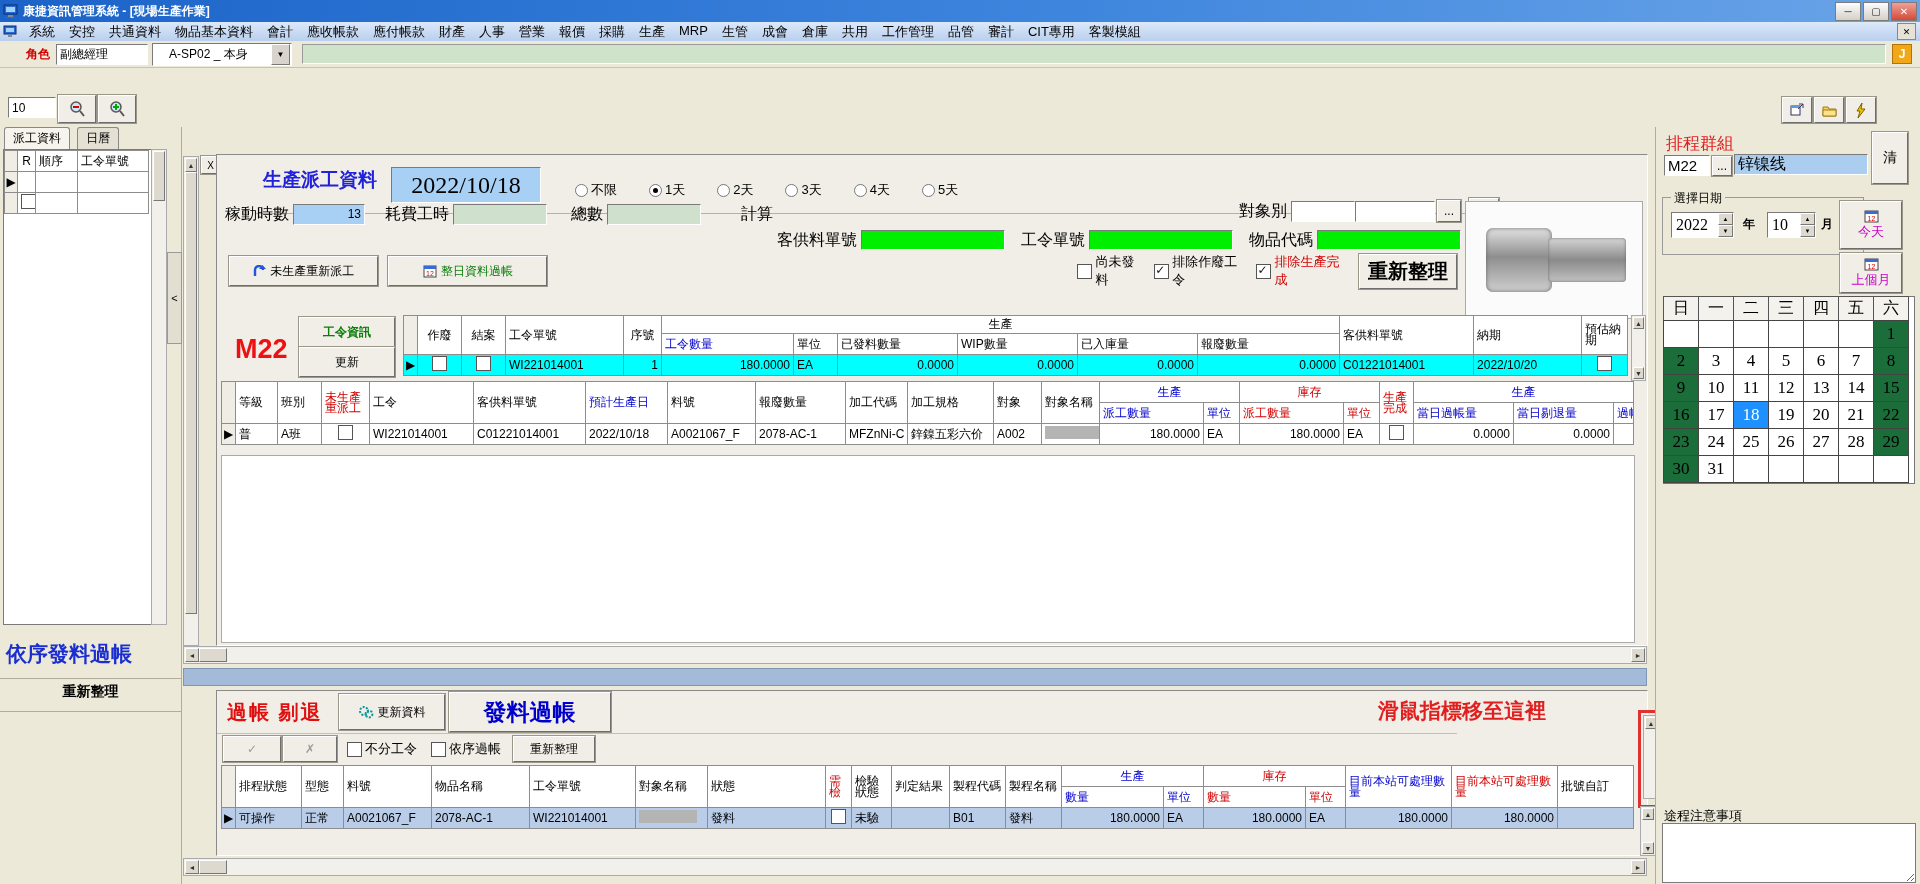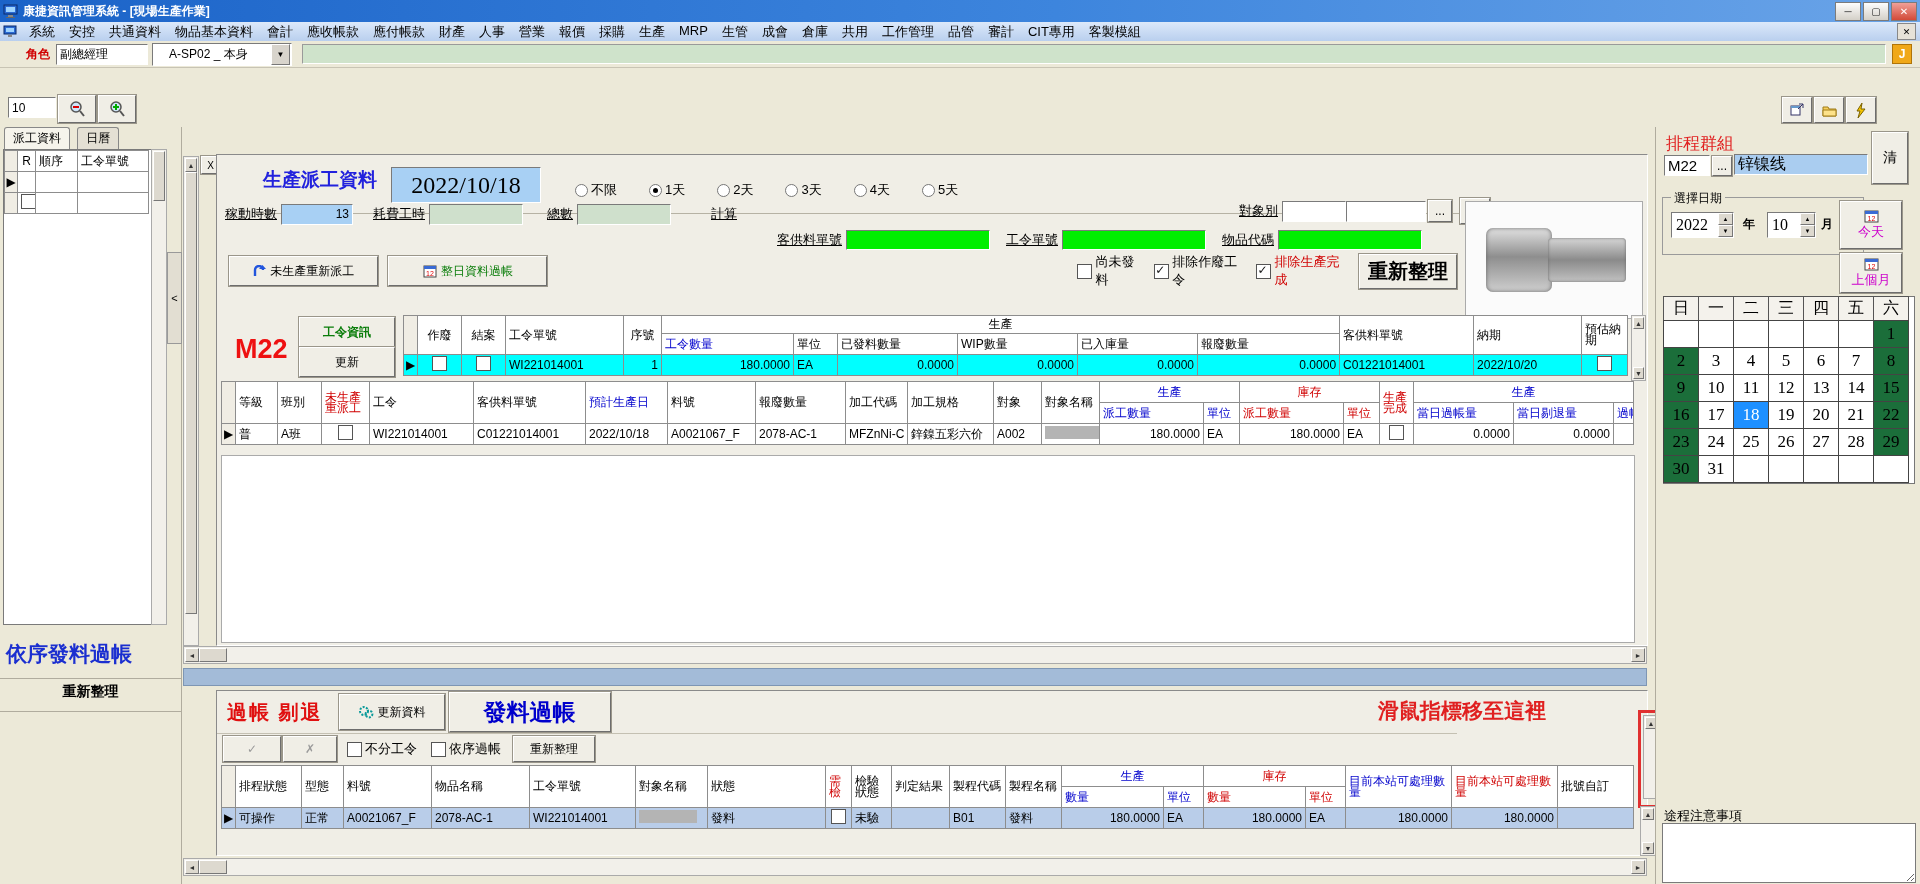--- a/index.html
+++ b/index.html
@@ -69,21 +69,21 @@
   .ptitle{font-size:19px;font-weight:bold;color:#2222dd;margin-left:8px;}
   .datebox{width:148px;height:34px;margin-left:14px;background:#a8d0f4;border:1px solid;border-color:#7a7a7a #fff #fff #7a7a7a;
     font-size:24px;display:flex;align-items:center;justify-content:center;font-family:"Liberation Serif",serif;}
   .radios{display:flex;align-items:center;gap:32px;margin-left:34px;}
   .rwrap{display:flex;align-items:center;gap:3px;font-size:13px;}
   .rb{width:11px;height:11px;border:1px solid #777;border-radius:50%;background:#fff;display:inline-block;position:relative;}
   .rb.on::after{content:"";position:absolute;left:3px;top:3px;width:5px;height:5px;border-radius:50%;background:#000;}
   .cb{width:13px;height:13px;border:1px solid #555;background:#fff;display:inline-block;position:relative;flex:none;}
   .cb.on::after{content:"✓";position:absolute;left:0px;top:-2px;font-size:12px;font-weight:bold;color:#111;}
   .fields-row{position:absolute;left:0;top:46px;width:1240px;height:26px;display:flex;align-items:center;}
-  .fl{font-size:13px;margin-right:4px;text-decoration:underline;}
+  .fl{font-size:16px;margin-right:4px;}
   .bluefld{background:#a8d0f4;text-align:right;}
   .grnfld{background:#cfe0cc;}
   .brightgreen{background:#00ee00;border:1px solid;border-color:#7a7a7a #fff #fff #7a7a7a;height:18px;}
   .target-row{position:absolute;left:1022px;top:40px;width:418px;height:32px;display:flex;align-items:center;}
   .supply-row{position:absolute;left:560px;top:72px;width:690px;height:26px;display:flex;align-items:center;}
   .btns-row{position:absolute;left:0;top:98px;width:1240px;height:36px;display:flex;align-items:center;}
   .linkrow{position:absolute;left:0;top:134px;width:1240px;height:26px;display:flex;align-items:center;border-top:1px solid #c4c0b2;}
   .linkrow .lk{margin-right:26px;font-size:13px;}
   .photo{position:absolute;left:1248px;top:46px;width:176px;height:116px;background:#fbfbfb;border:1px solid #aaa;overflow:hidden;}
   .part-flange{position:absolute;left:20px;top:26px;width:66px;height:64px;border-radius:7px;

